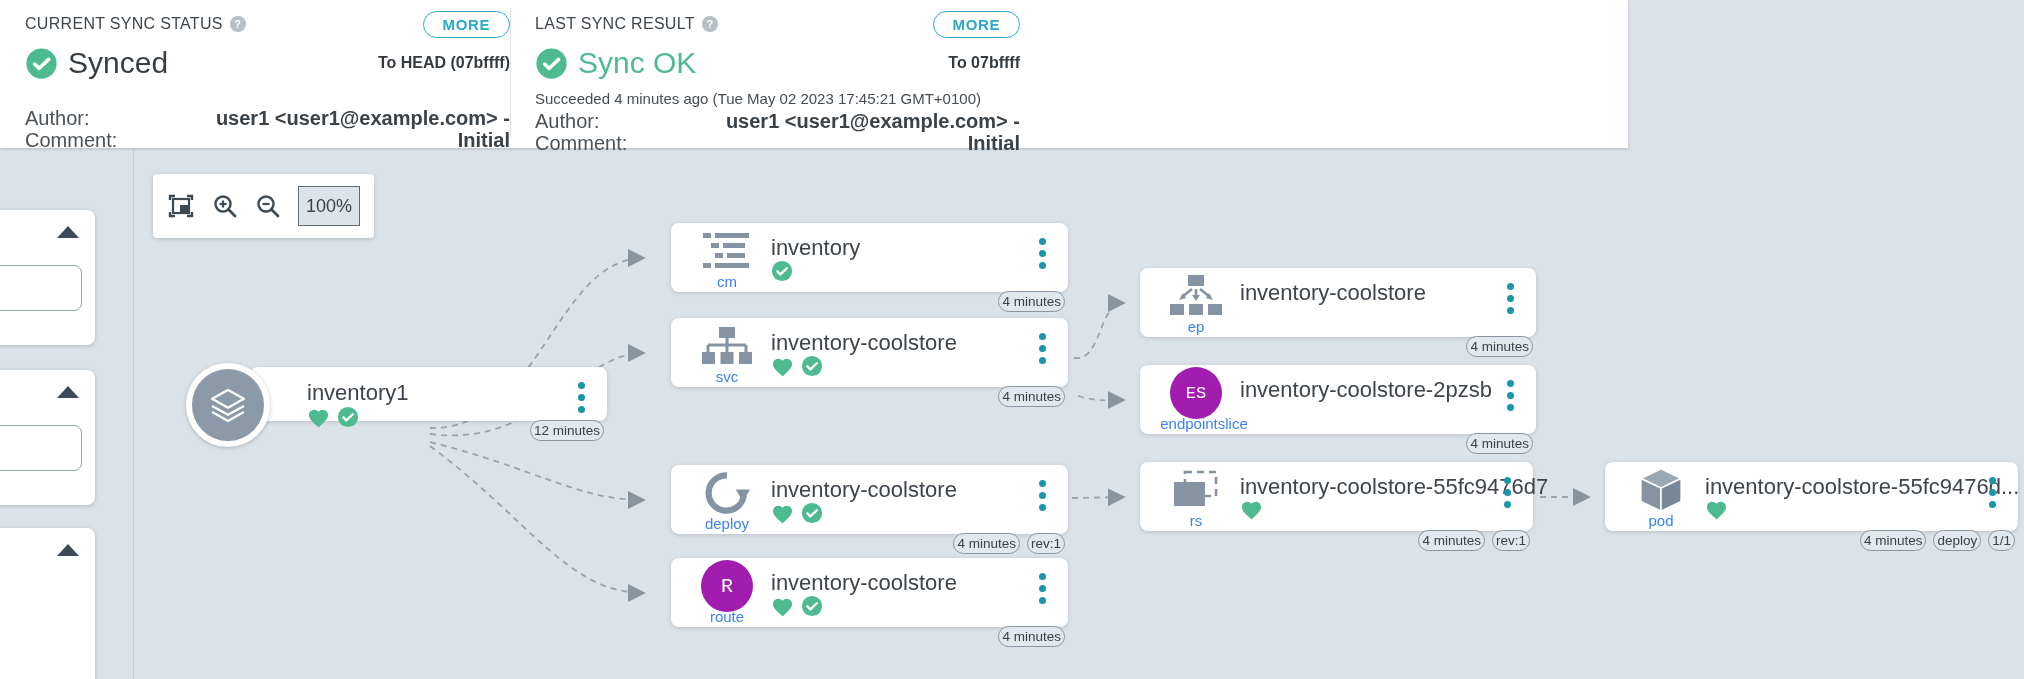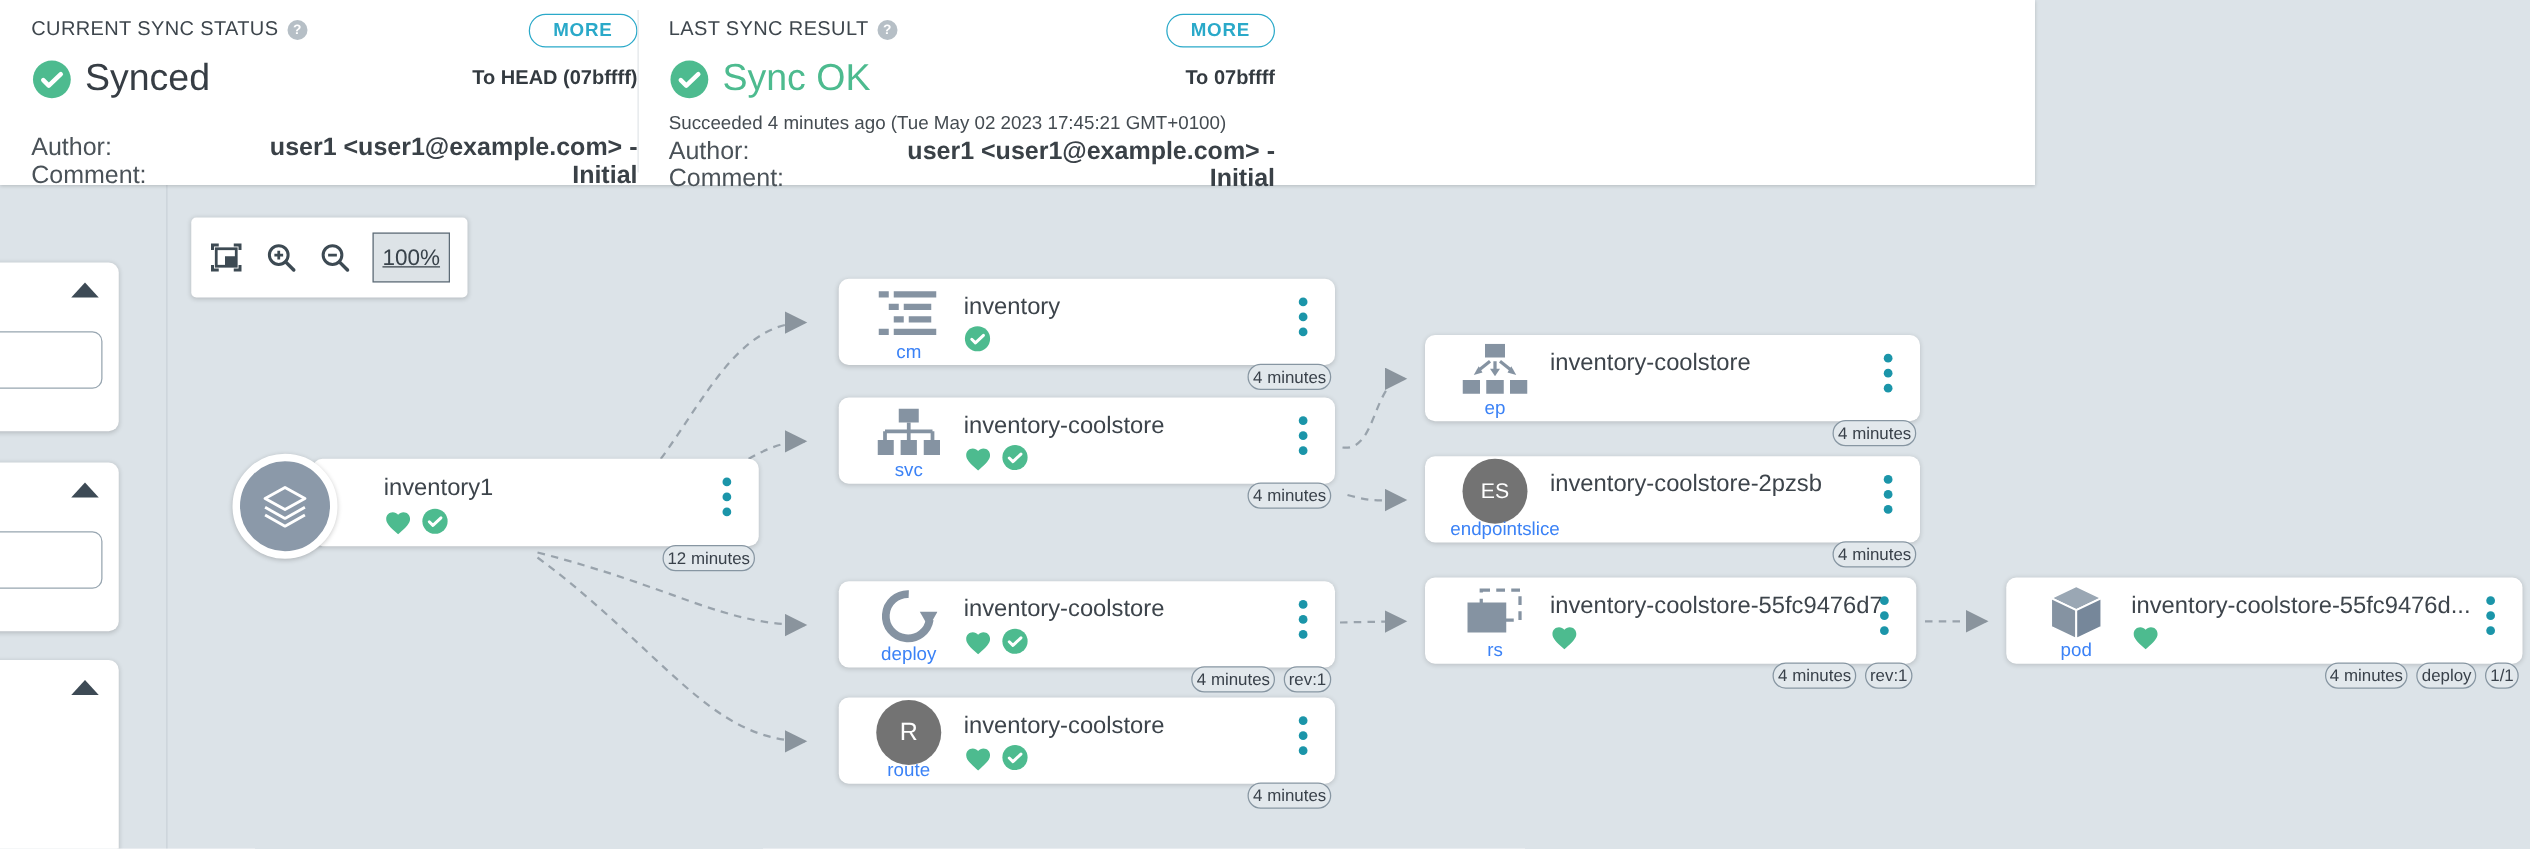--- a/index.html
+++ b/index.html
@@ -48,62 +48,62 @@
   .fc-1 { top:62px; }
   .fc-2 { top:222px; }
   .fc-3 { top:380px; height:330px; }
 
   
   .graph-toolbar { position:absolute; left:153px; top:26px; width:221px; height:64px; background:#fff;
                    border-radius:4px; box-shadow:0 1px 4px rgba(0,0,0,.18); display:flex;
                    align-items:center; justify-content:space-between; padding:0 14px; z-index:5; }
   .tool-icon { cursor:pointer; display:flex; align-items:center; }
   .zoom-input { width:62px; height:40px; border:1.5px solid #5d6b76; background:#dde3e7;
-                font-size:18px; color:#39434b; display:flex; align-items:center; justify-content:center; cursor:text;text-decoration:underline; }
+                font-size:18px; color:#39434b; display:flex; align-items:center; justify-content:center; cursor:text; }
 
   
   .edges { position:absolute; left:0; top:0; width:2024px; height:531px; pointer-events:none; }
   .edge { fill:none; stroke:#99a3ac; stroke-width:1.8; stroke-dasharray:6 5; }
 
   
   .node { position:absolute; height:69px; background:#fff; border-radius:8px;
           box-shadow:0 1px 4px rgba(0,0,0,.16); z-index:2; cursor:pointer; }
   .node-icon { position:absolute; left:26px; top:6px; width:60px; height:44px;
                display:flex; align-items:center; justify-content:center; }
   .node-kind { position:absolute; left:6px; width:100px; bottom:2px; text-align:center;
                font-size:15px; color:#3b82f6; }
   .node-kind.wide { left:-6px; width:140px; }
-  .node-title { position:absolute; left:100px; top:12px; font-size:19px; color:#3d444b; white-space:nowrap;text-align:right; }
+  .node-title { position:absolute; left:100px; top:12px; font-size:22px; color:#3d444b; white-space:nowrap;text-align:right; }
   .node-status { position:absolute; left:100px; top:37px; display:flex; gap:7px; align-items:center; }
   .kebab { position:absolute; right:20px; top:13px; display:flex; flex-direction:column; gap:5px;
            cursor:pointer; padding:2px; }
   .kebab span { width:7px; height:7px; border-radius:50%; background:#1b95a9; }
   .badges { position:absolute; right:3px; bottom:-20px; display:flex; gap:7px; }
   .badge { background:#e2e8ec; border:1.5px solid #8796a2; border-radius:11px; padding:0 3px;
            font-size:13.5px; color:#39414a; white-space:nowrap; height:21px; line-height:19px; }
 
   
-  .app-node { left:250px; top:219px; width:357px; height:70px; }
+  .app-node { left:250px; top:219px; width:357px; height:54px; }
   .app-node .node-title { left:57px; top:13px; }
   .app-node .node-status { left:57px; top:39px; }
   .app-circle { position:absolute; left:186px; top:215px; width:84px; height:84px; border-radius:50%;
                 background:#8b99a9; border:6px solid #fff; box-shadow:0 1px 4px rgba(0,0,0,.22);
                 display:flex; align-items:center; justify-content:center; z-index:3; cursor:pointer; }
 
   .node-cm     { left:671px;  top:75px;  width:397px; }
   .node-svc    { left:671px;  top:170px; width:397px; }
   .node-deploy { left:671px;  top:317px; width:397px; }
   .node-route  { left:671px;  top:410px; width:397px; }
   .node-ep     { left:1140px; top:120px; width:396px; }
   .node-es     { left:1140px; top:217px; width:396px; }
   .node-rs     { left:1140px; top:314px; width:393px; }
   .node-pod    { left:1605px; top:314px; width:413px; }
 
-  .circle-avatar { width:52px; height:52px; border-radius:50%; background:#737373; color:#fff;
-                   display:flex; align-items:center; justify-content:center; font-size:20px; }
+  .circle-avatar { width:52px; height:52px; border-radius:50%; background:#a21caf; color:#fff;
+                   display:flex; align-items:center; justify-content:center; font-size:20px;font-family:Liberation Mono, monospace; }
   .circle-avatar.small-text { font-size:17px; }
 </style>
 </head>
 <body>
 
 <div class="canvas">
 
   <div class="header">
 
     <div class="sync-panel panel-1">

